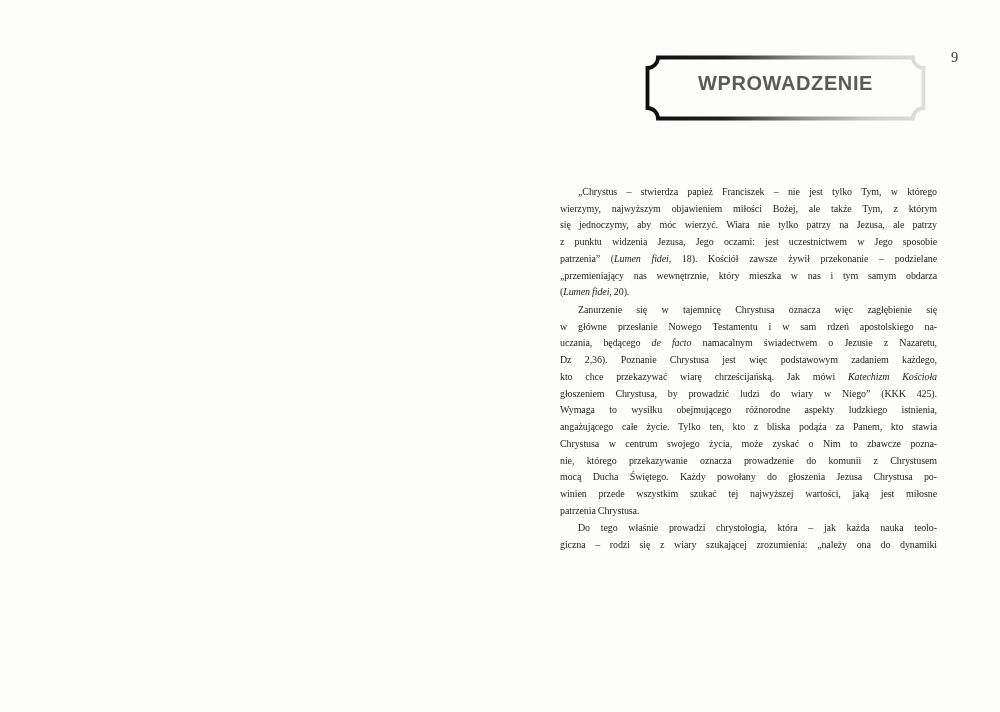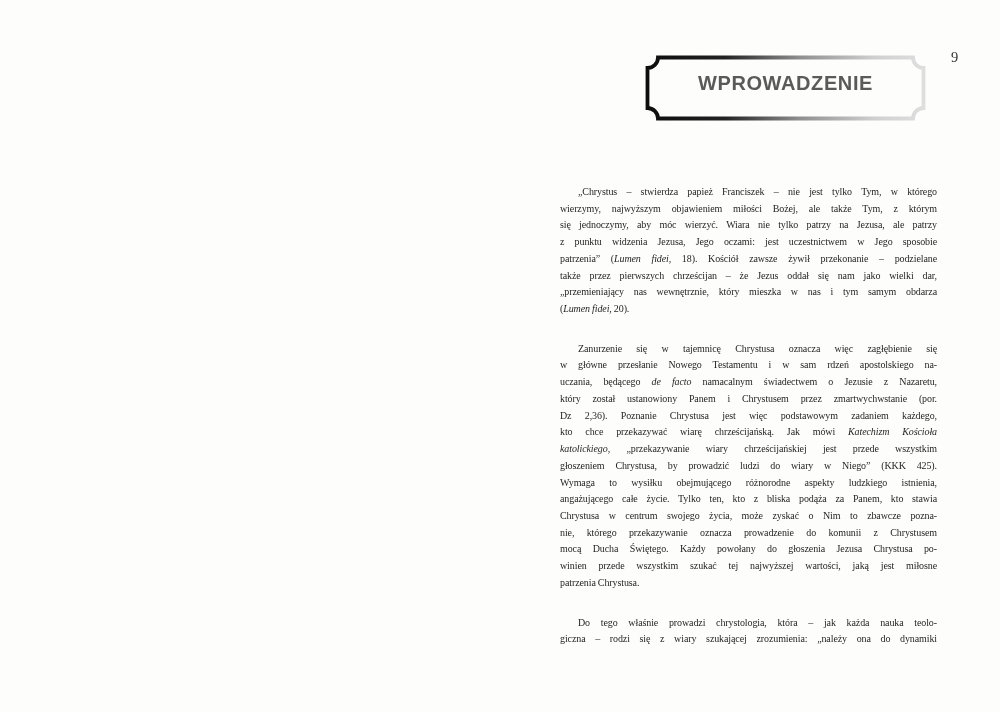--- a/index.html
+++ b/index.html
@@ -26,21 +26,21 @@
     font-family: "Liberation Sans", "DejaVu Sans", sans-serif;
     font-weight: 700; font-size: 20px; letter-spacing: 0.6px;
     color: #5a5a5a;
   }
   .body {
     position: absolute; left: 560px; top: 184px; width: 377px;
     font-size: 10px; line-height: 16.72px;
     letter-spacing: -0.1px; word-spacing: -0.3px;
     color: #1f1f1f;
   }
-  .para + .para { margin-top: 23px; }
+  .para + .para { margin-top: 1px; }
   .line { text-align: justify; text-align-last: justify; }
   .line.last { text-align-last: left; }
   .line.indent { text-indent: 18px; }
   .it { font-style: italic; }
 </style>
 </head>
 <body>
 
 <div class="page">
 
@@ -62,32 +62,29 @@
     <div class="title">WPROWADZENIE</div>
   </div>
 
   <div class="body">
       <div class="para">
         <div class="line indent"><span>„Chrystus – stwierdza papież Franciszek – nie jest tylko Tym, w którego</span></div>
         <div class="line"><span>wierzymy, najwyższym objawieniem miłości Bożej, ale także Tym, z którym</span></div>
         <div class="line"><span>się jednoczymy, aby móc wierzyć. Wiara nie tylko patrzy na Jezusa, ale patrzy</span></div>
         <div class="line"><span>z punktu widzenia Jezusa, Jego oczami: jest uczestnictwem w Jego sposobie</span></div>
         <div class="line"><span>patrzenia” (</span><span class="it">Lumen fidei</span><span>, 18). Kościół zawsze żywił przekonanie – podzielane</span></div>
-        <div class="line"><span>także przez pierwszych chrześcijan – że Jezus oddał się nam jako wielki dar,</span></div>
         <div class="line"><span>„przemieniający nas wewnętrznie, który mieszka w nas i tym samym obdarza</span></div>
         <div class="line last"><span>(</span><span class="it">Lumen fidei</span><span>, 20).</span></div>
       </div>
       <div class="para">
         <div class="line indent"><span>Zanurzenie się w tajemnicę Chrystusa oznacza więc zagłębienie się</span></div>
         <div class="line"><span>w główne przesłanie Nowego Testamentu i w sam rdzeń apostolskiego na-</span></div>
         <div class="line"><span>uczania, będącego </span><span class="it">de facto</span><span> namacalnym świadectwem o Jezusie z Nazaretu,</span></div>
-        <div class="line"><span>który został ustanowiony Panem i Chrystusem przez zmartwychwstanie (por.</span></div>
         <div class="line"><span>Dz 2,36). Poznanie Chrystusa jest więc podstawowym zadaniem każdego,</span></div>
         <div class="line"><span>kto chce przekazywać wiarę chrześcijańską. Jak mówi </span><span class="it">Katechizm Kościoła</span></div>
-        <div class="line"><span class="it">katolickiego</span><span>, „przekazywanie wiary chrześcijańskiej jest przede wszystkim</span></div>
         <div class="line"><span>głoszeniem Chrystusa, by prowadzić ludzi do wiary w Niego” (KKK 425).</span></div>
         <div class="line"><span>Wymaga to wysiłku obejmującego różnorodne aspekty ludzkiego istnienia,</span></div>
         <div class="line"><span>angażującego całe życie. Tylko ten, kto z bliska podąża za Panem, kto stawia</span></div>
         <div class="line"><span>Chrystusa w centrum swojego życia, może zyskać o Nim to zbawcze pozna-</span></div>
         <div class="line"><span>nie, którego przekazywanie oznacza prowadzenie do komunii z Chrystusem</span></div>
         <div class="line"><span>mocą Ducha Świętego. Każdy powołany do głoszenia Jezusa Chrystusa po-</span></div>
         <div class="line"><span>winien przede wszystkim szukać tej najwyższej wartości, jaką jest miłosne</span></div>
         <div class="line last"><span>patrzenia Chrystusa.</span></div>
       </div>
       <div class="para">

